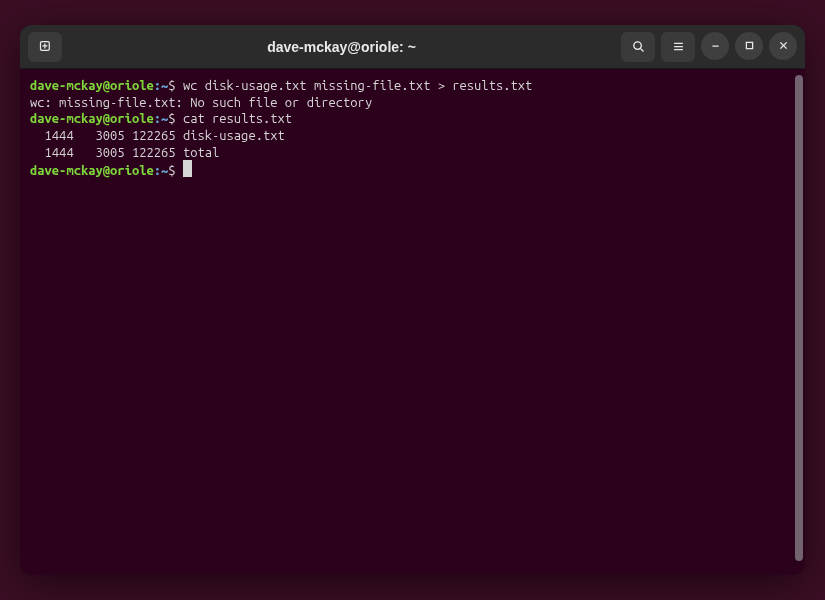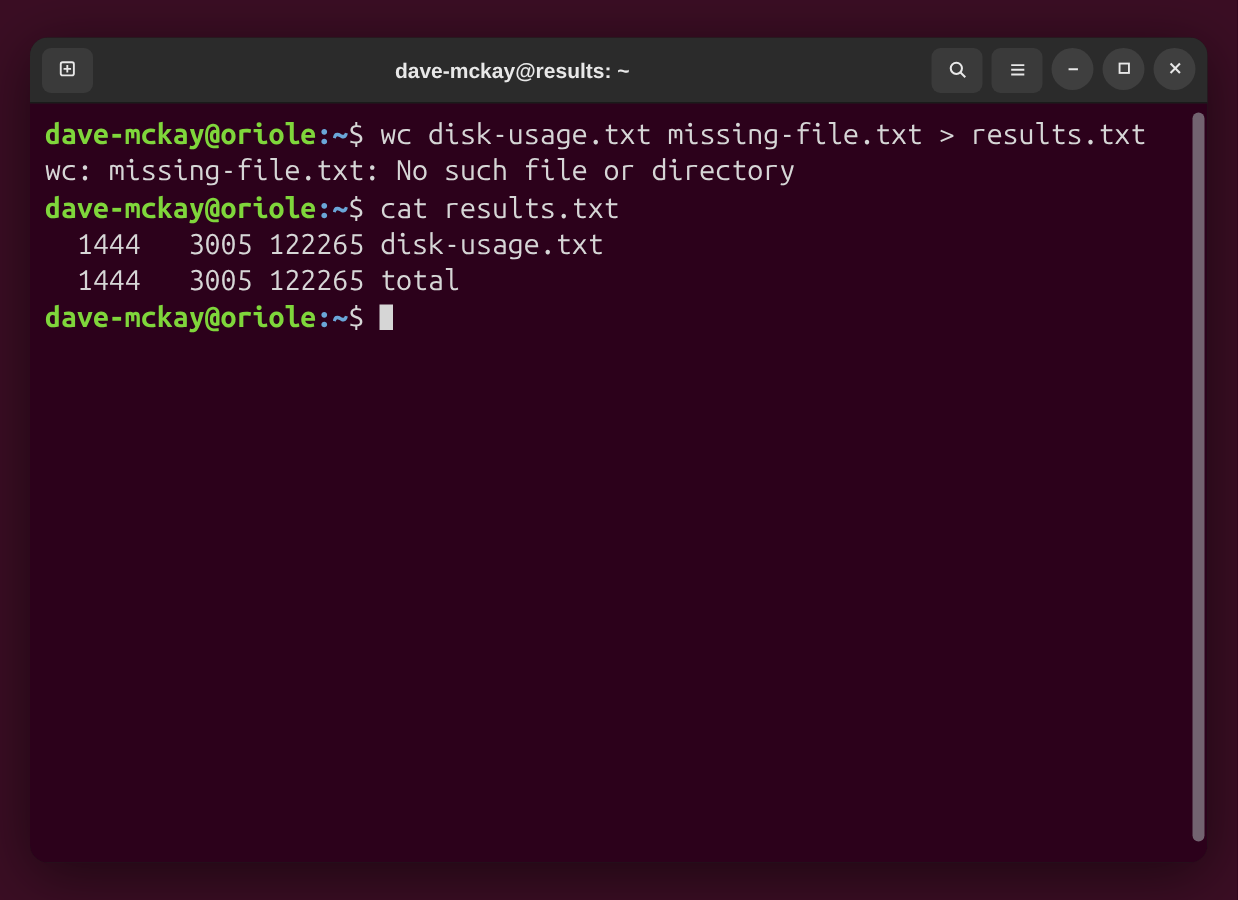--- a/index.html
+++ b/index.html
@@ -57,21 +57,21 @@
       height: 28px;
       border-radius: 50%;
       background: #3f3f3f;
     }
     .tb-btn svg { width: 15px; height: 15px; }
     .terminal-body {
       flex: 1;
       background: #2c011b;
       padding: 8px 10px;
       font-family: "Ubuntu Mono", "DejaVu Sans Mono", monospace;
-      font-size: 19px;
+      font-size: 13px;
       line-height: 1.28;
       color: #d6d6d6;
       position: relative;
       white-space: pre;
       overflow: hidden;
     }
     .scrollbar {
       position: absolute;
       right: 2px;
       top: 6px;
@@ -100,21 +100,21 @@
   <div class="titlebar">
     <div class="tb-left">
       <div class="tb-btn">
         <svg viewBox="0 0 24 24" fill="none" stroke="currentColor" stroke-width="2">
           <rect x="4" y="4" width="14" height="14" rx="2"></rect>
           <line x1="11" y1="7" x2="11" y2="15"></line>
           <line x1="7" y1="11" x2="15" y2="11"></line>
         </svg>
       </div>
     </div>
-    <div class="tb-title">dave-mckay@results: ~</div>
+    <div class="tb-title">dave-mckay@oriole: ~</div>
     <div class="tb-right">
       <div class="tb-btn">
         <svg viewBox="0 0 24 24" fill="none" stroke="currentColor" stroke-width="2.2">
           <circle cx="10.5" cy="10.5" r="6"></circle>
           <line x1="15" y1="15" x2="20" y2="20"></line>
         </svg>
       </div>
       <div class="tb-btn">
         <svg viewBox="0 0 24 24" fill="none" stroke="currentColor" stroke-width="2">
           <line x1="5" y1="7" x2="19" y2="7"></line>

